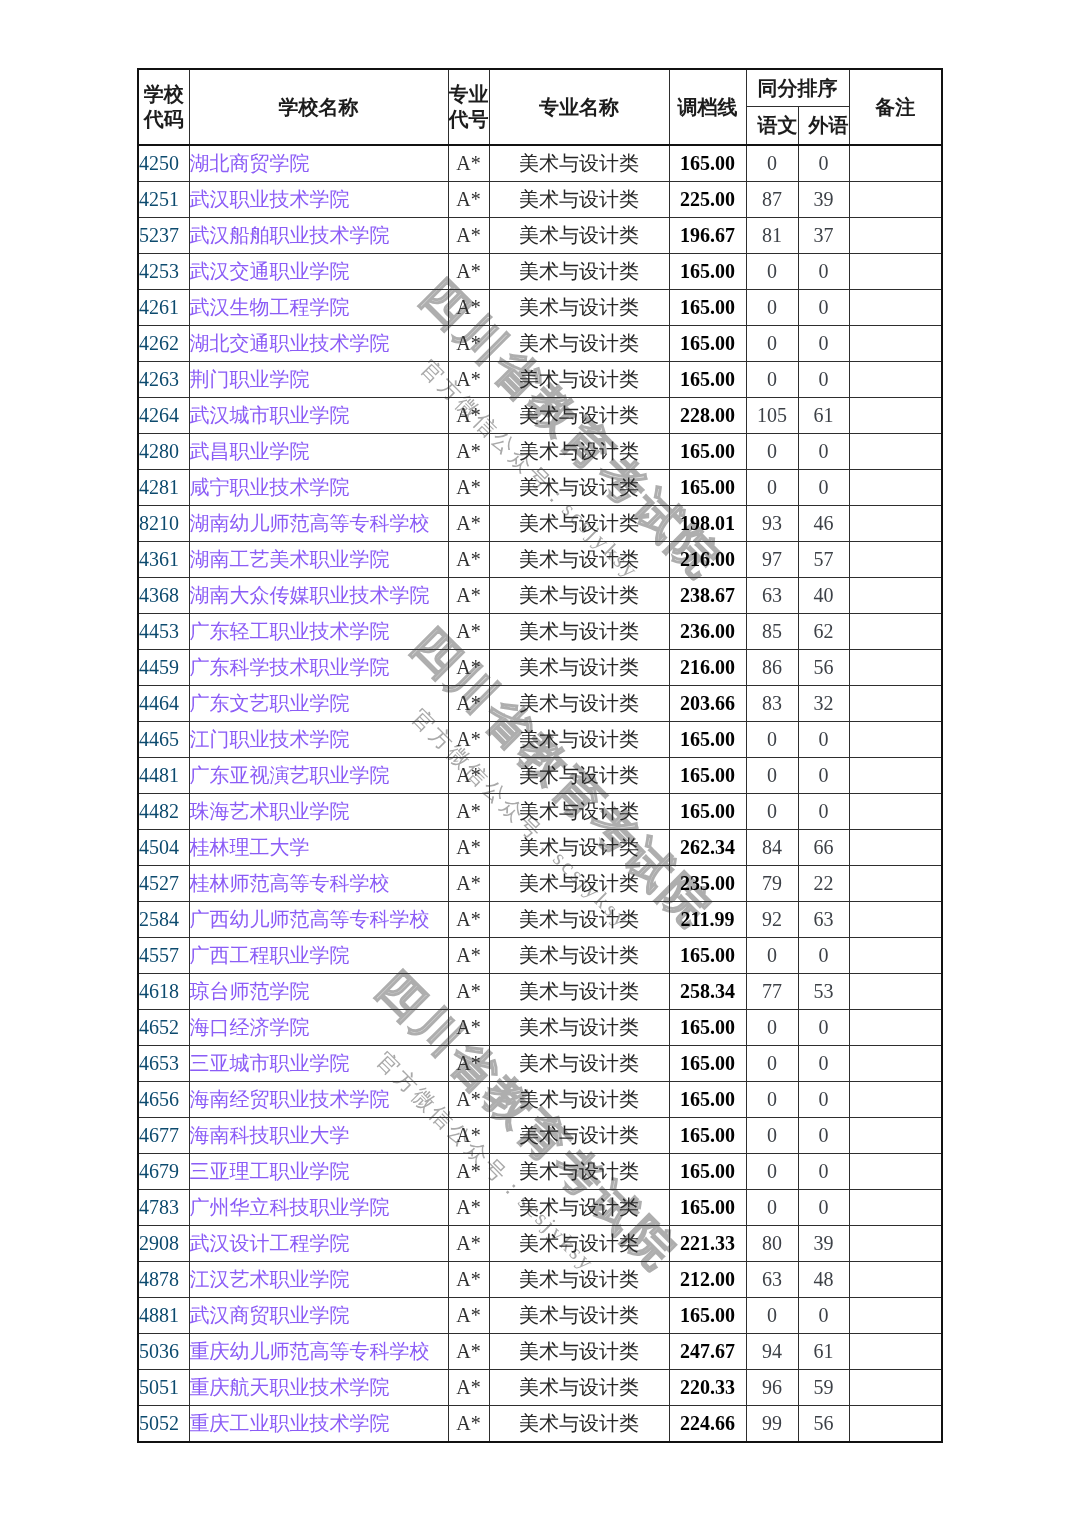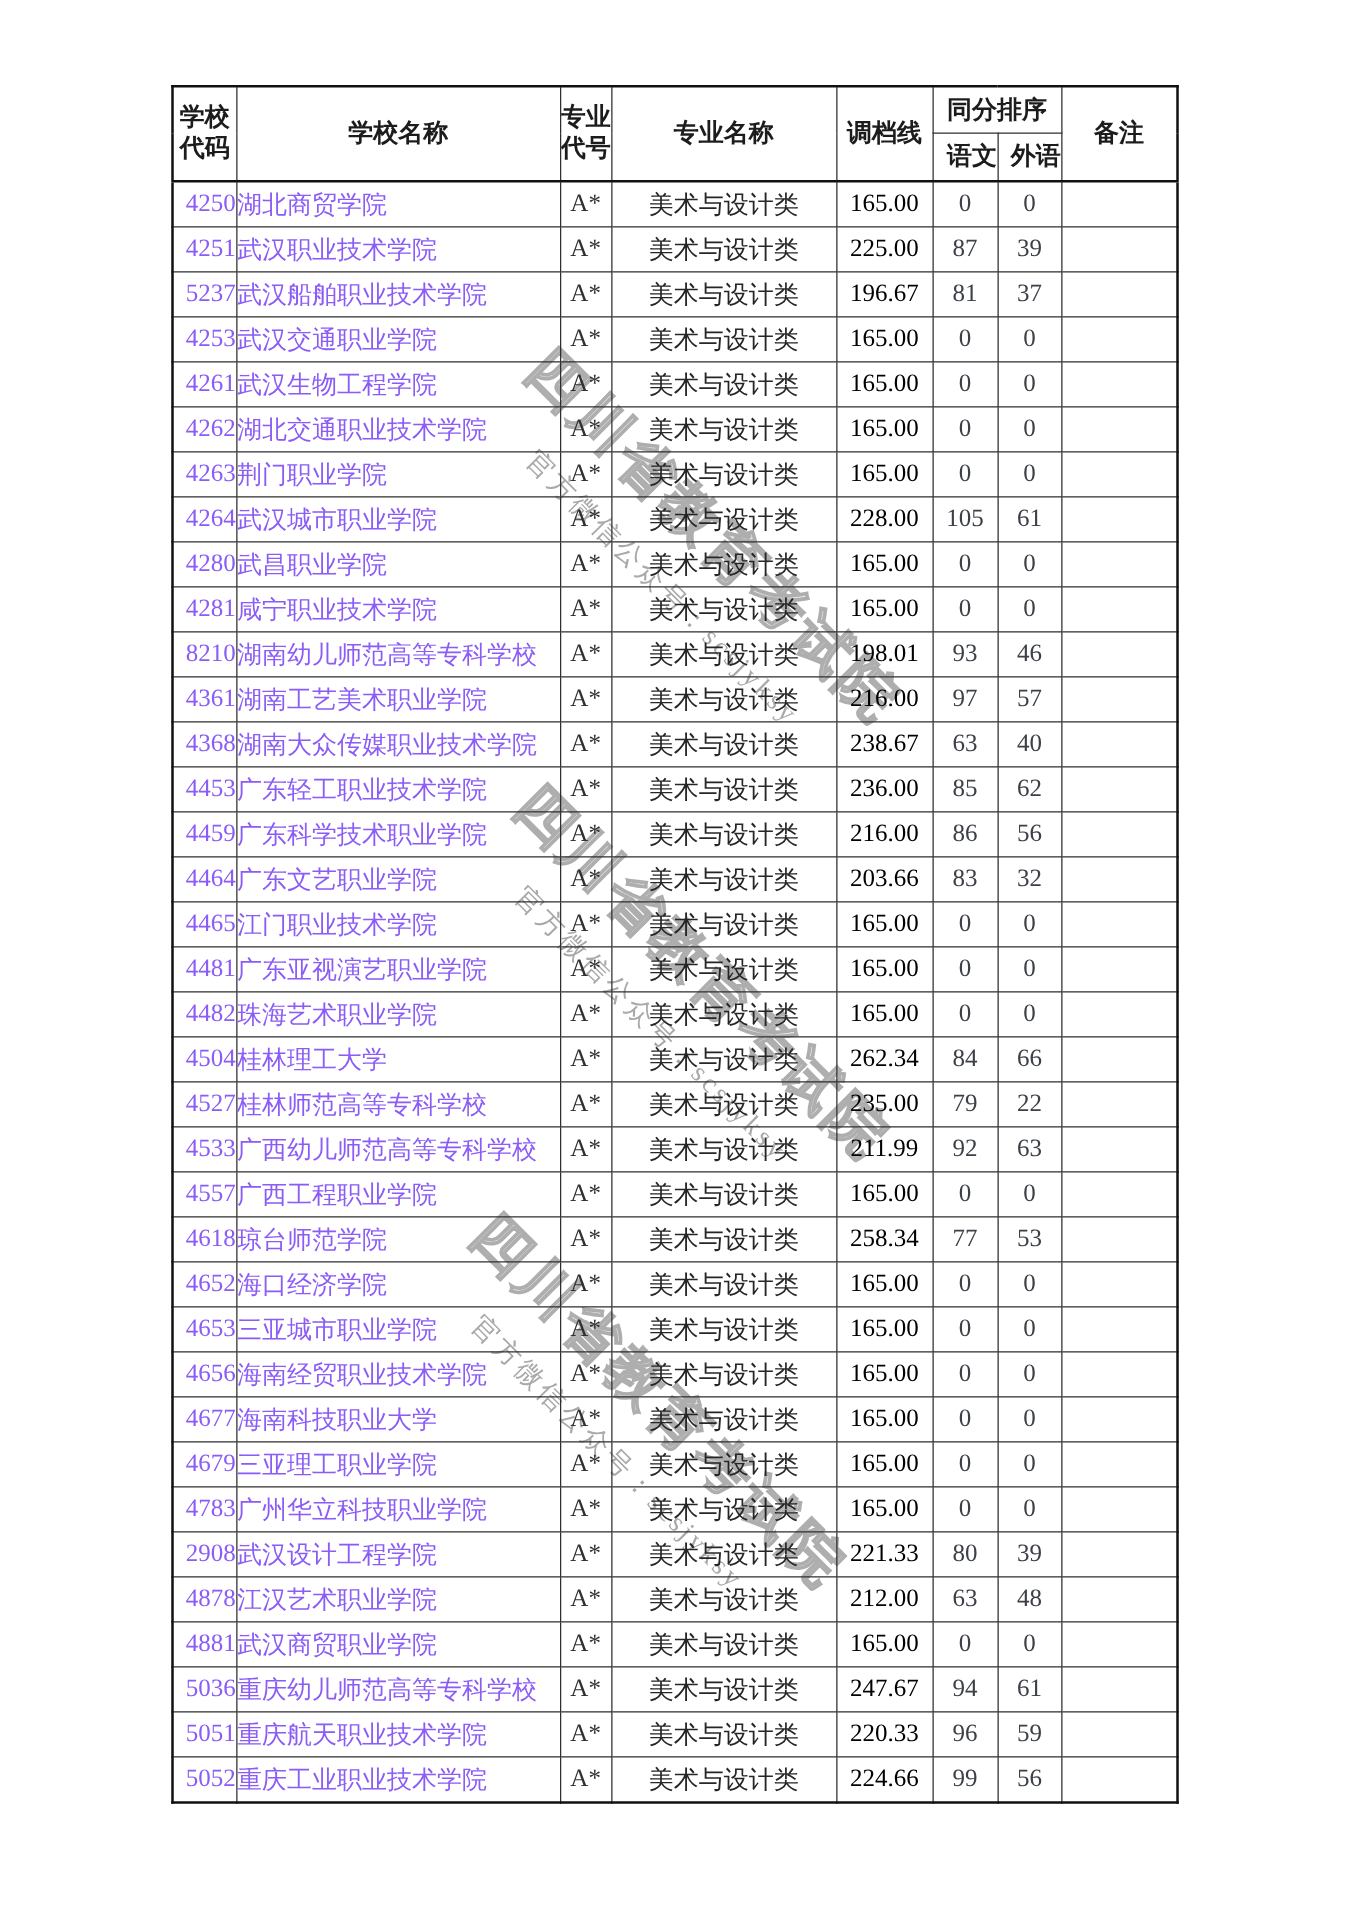--- a/index.html
+++ b/index.html
@@ -61,25 +61,25 @@
     color: #1c1c1c;
     text-align: center;
     line-height: 1.25;
     background: transparent;
   }
   .score-table thead tr.h1 th { height: 36px; }
   .score-table thead tr.h2 th { height: 37px; text-align: right; }
   .score-table thead { border-bottom: 2px solid #111111; margin-top: 12px; }
   .score-table tbody td { height: 35px; font-size: 20px; }
 
-  .td-code   { text-align: right; color: #8b5cf6; }
+  .td-code   { text-align: left; color: #0c4a6e; }
   .td-name   { text-align: left; padding-left: 8px; color: #8b5cf6; }
   .td-mcode  { text-align: center; color: #303030; font-size: 19px; }
   .td-mname  { text-align: center; padding-left: 9px; color: #262626; }
-  .td-cutoff { text-align: center; font-weight: normal; color: #000000; font-size: 21px; }
+  .td-cutoff { text-align: center; font-weight: bold; color: #000000; font-size: 21px; }
   .td-sub    { text-align: center; color: #3d4147; }
   .td-remark { text-align: center; }
 </style>
 </head>
 <body>
 
 <div class="page">
 
   <div class="watermark wm1">
     <div class="wm-big">四川省教育考试院</div>
@@ -325,21 +325,21 @@
           <td class="td-code">4527</td>
           <td class="td-name">桂林师范高等专科学校</td>
           <td class="td-mcode">A*</td>
           <td class="td-mname">美术与设计类</td>
           <td class="td-cutoff">235.00</td>
           <td class="td-sub">79</td>
           <td class="td-sub">22</td>
           <td class="td-remark"></td>
         </tr>
         <tr>
-          <td class="td-code">4533</td>
+          <td class="td-code">2584</td>
           <td class="td-name">广西幼儿师范高等专科学校</td>
           <td class="td-mcode">A*</td>
           <td class="td-mname">美术与设计类</td>
           <td class="td-cutoff">211.99</td>
           <td class="td-sub">92</td>
           <td class="td-sub">63</td>
           <td class="td-remark"></td>
         </tr>
         <tr>
           <td class="td-code">4557</td>

